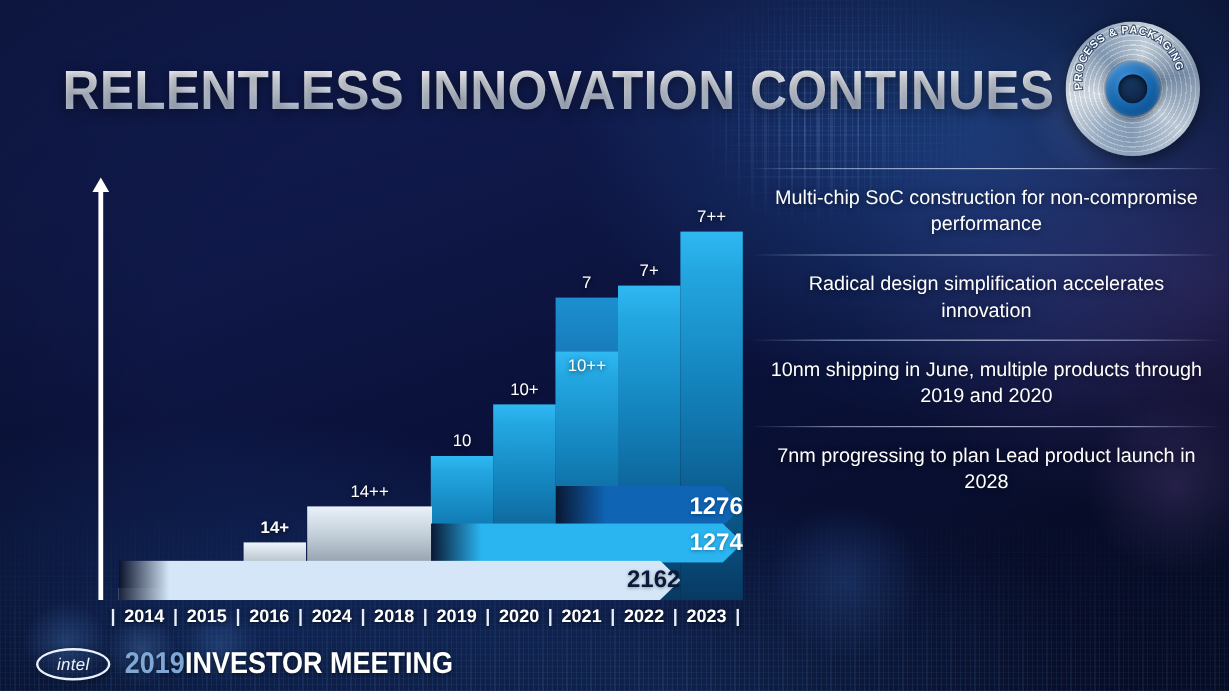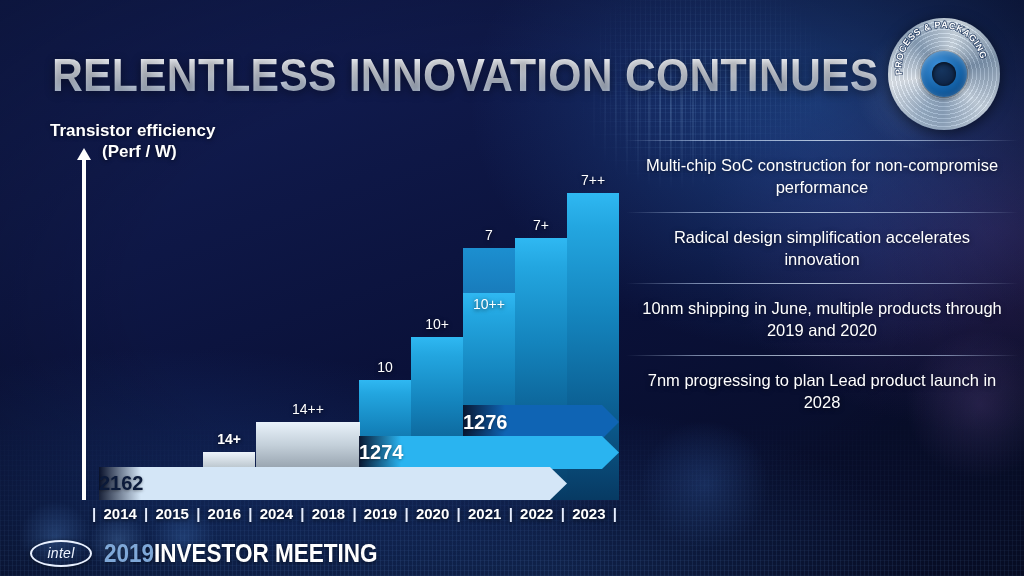--- a/index.html
+++ b/index.html
@@ -90,21 +90,21 @@
     border-left:7px solid transparent; border-right:7px solid transparent; border-bottom:12px solid #fff; }
 
   
   #chart{ position:absolute; left:0; top:0; width:640px; height:576px; }
   .bar{ position:absolute; bottom:0; }
   .bar .lbl{ position:absolute; left:0; width:100%; text-align:center;
      color:#fff; font-size:14px; font-weight:400; text-shadow:0 1px 4px rgba(0,0,0,.7); }
   .bar .body{ position:absolute; left:0; bottom:0; width:100%; }
 
   
-  .arrow{ position:absolute; display:flex; align-items:center; justify-content:flex-start; }
+  .arrow{ position:absolute; display:flex; align-items:center; justify-content:flex-end; }
   .arrow .txt{ position:relative; z-index:2; font-weight:bold; font-size:20px;
      text-shadow:0 1px 3px rgba(0,0,0,.35); }
   .arrow .shape{ position:absolute; inset:0;
      -webkit-clip-path:polygon(0 0, calc(100% - 17px) 0, 100% 50%, calc(100% - 17px) 100%, 0 100%);
              clip-path:polygon(0 0, calc(100% - 17px) 0, 100% 50%, calc(100% - 17px) 100%, 0 100%); }
 
   
   #years{ position:absolute; left:92px; top:505px; width:525px;
      display:flex; align-items:center; justify-content:space-between;
      color:#fff; font-size:15px; font-weight:bold; text-shadow:0 1px 4px rgba(0,0,0,.75); }
@@ -162,24 +162,20 @@
   <div class="bokeh b1"></div>
   <div class="bokeh b2"></div>
   <div class="bokeh b3"></div>
   <div class="bokeh b4"></div>
   <div class="bokeh b5"></div>
   <div class="bokeh b6"></div>
   <div class="vignette"></div>
 
   <div id="title">Relentless Innovation Continues</div>
 
-  <div id="axis-caption">
-    <span>Transistor efficiency</span>
-    <span class="l2">(Perf / W)</span>
-  </div>
 
   <div id="y-axis">
     <div class="head"></div>
     <div class="shaft"></div>
   </div>
 
   <div id="chart">
       <div class="bar" style="left: 567px; width: 52px; bottom: 76px; height: 307px;">
         <div class="body" style="height: 100%; background: linear-gradient(rgb(47, 184, 242) 0%, rgb(35, 166, 224) 11%, rgb(20, 132, 189) 40%, rgb(11, 93, 144) 72%, rgb(7, 58, 99) 100%);"></div>
         <div class="lbl" style="top: -21px;">7++</div>

